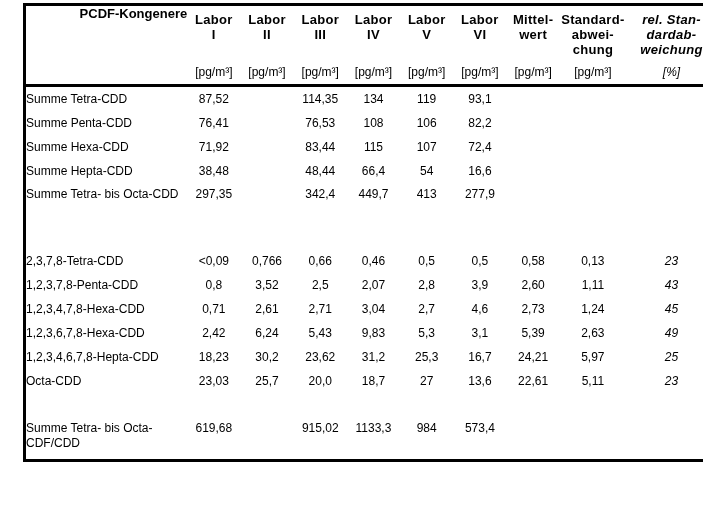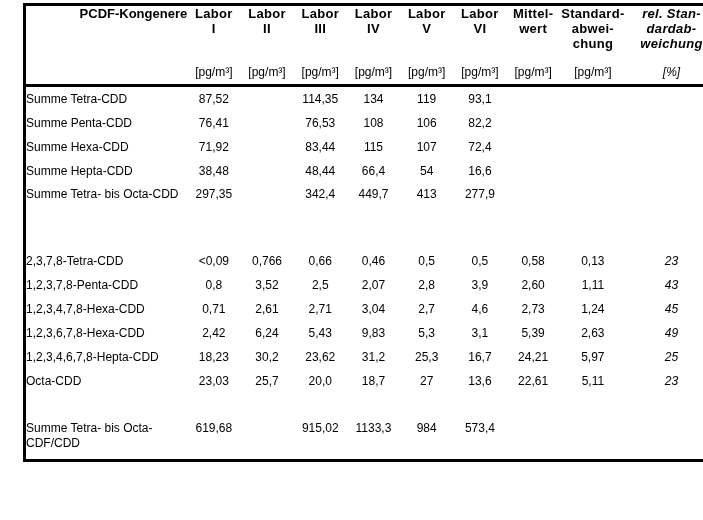--- a/index.html
+++ b/index.html
@@ -43,21 +43,21 @@
     text-align: right;
     padding: 6px 8px 0 0;
     font-size: 13px;
   }
   .th-inner {
     height: 78px;
     display: flex;
     flex-direction: column;
     justify-content: space-between;
     align-items: center;
-    padding: 0 0 5px 0;
+    padding: 6px 0 5px 0;
     box-sizing: border-box;
   }
   .th-lines {
     text-align: center;
     line-height: 15px;
     letter-spacing: 0.3px;
   }
   .th-unit {
     font-weight: normal;
     font-size: 12px;

